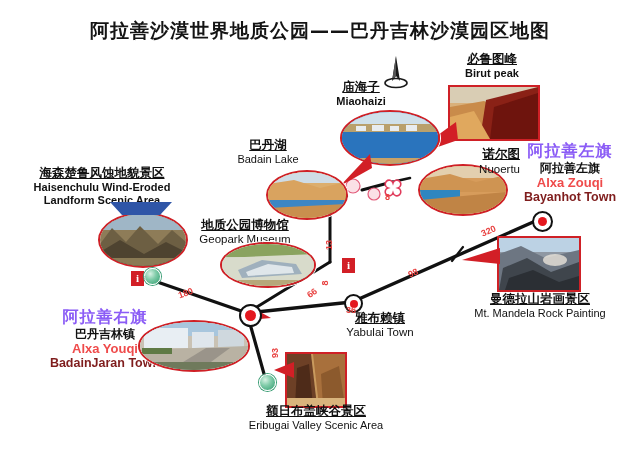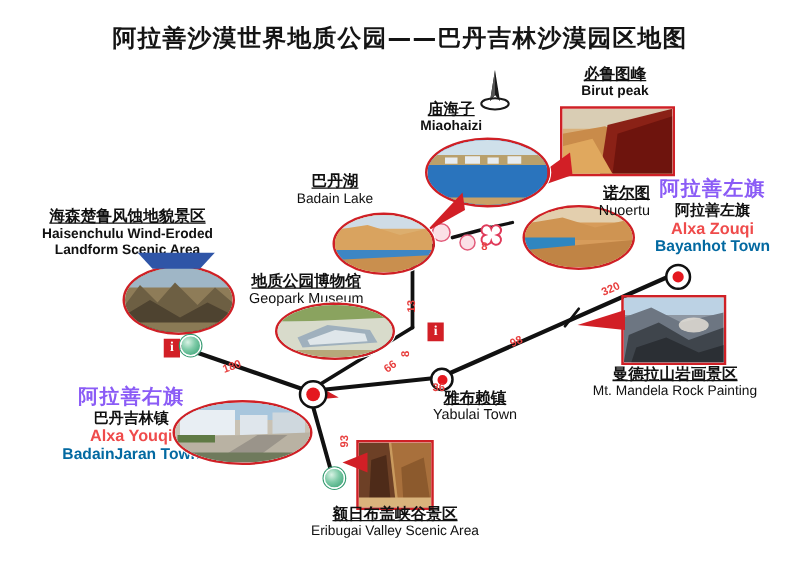--- a/index.html
+++ b/index.html
@@ -18,21 +18,21 @@
     font-family:"DejaVu Sans","Liberation Sans",sans-serif;
   }
 
   
   .lbl{text-align:center;line-height:1.18;}
   .cn{font-size:12.5px;font-weight:bold;color:#111;font-family:"DejaVu Sans","Liberation Sans",sans-serif;white-space:nowrap;text-decoration:underline;}
   .en{font-size:11px;font-weight:bold;color:#111;white-space:nowrap;}
   .cn-red{font-size:16px;font-weight:bold;color:#8b5cf6;font-family:"DejaVu Sans","Liberation Sans",sans-serif;white-space:nowrap;letter-spacing:1px;}
   .cn-sm{font-size:12px;font-weight:bold;color:#111;font-family:"DejaVu Sans","Liberation Sans",sans-serif;white-space:nowrap;}
   .en-red{font-size:13px;font-weight:bold;color:#ef4b4b;white-space:nowrap;}
-  .en-big{font-size:12.5px;font-weight:bold;color:#0369a1;white-space:nowrap;}
+  .en-big{font-size:12.5px;font-weight:bold;color:#7f1d1d;white-space:nowrap;}
 
   
   .photo-oval{border-radius:50%;border:2.5px solid #cf2026;overflow:hidden;box-shadow:0 0 0 1px #fff;}
   .photo-rect{border:2.5px solid #cf2026;overflow:hidden;}
   .ph-inner{width:100%;height:100%;}
 
   
   .info-mark{width:13px;height:15px;background:#d21f26;color:#fff;font-size:11px;
     font-weight:bold;line-height:15px;text-align:center;font-family:"Liberation Serif",serif;}
   .greendot{border-radius:50%;background:radial-gradient(circle at 35% 32%,#d8f2e4 0%,#7fcBa8 42%,#2e9c6d 100%);

